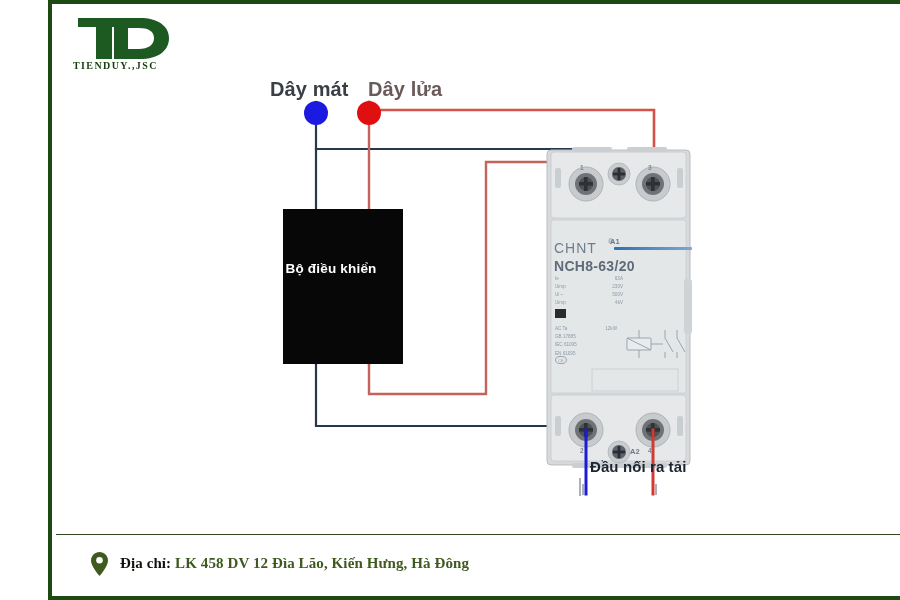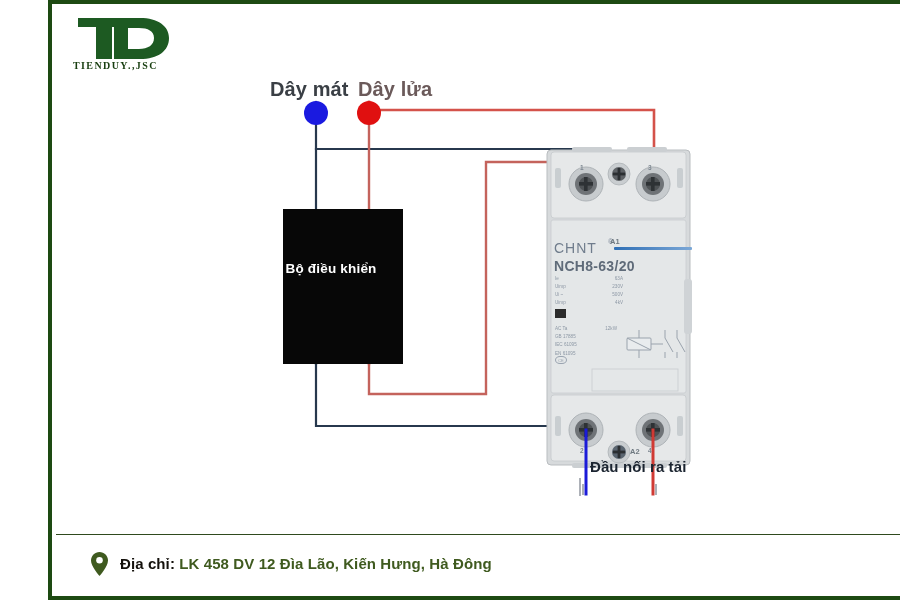--- a/index.html
+++ b/index.html
@@ -46,21 +46,21 @@
 
   
   .wlabel {
     position: absolute;
     font-size: 20px;
     font-weight: 700;
     white-space: nowrap;
     letter-spacing: .1px;
   }
   .wlabel-mat { left: 218px; top: 74px; color: #3a3f45; }
-  .wlabel-lua { left: 306px; top: 74px; color: #6b5a5a; }
+  .wlabel-lua { left: 316px; top: 74px; color: #6b5a5a; }
 
   
   .ctrl-label {
     position: absolute;
     left: 232px; top: 255px;
     width: 94px;
     text-align: center;
     color: #ffffff;
     font-size: 13.5px;
     font-weight: 600;
@@ -141,21 +141,21 @@
   .footer {
     position: absolute;
     left: 4px; right: 4px; bottom: 4px;
     height: 58px;
     border-top: 1.5px solid #2f4a1e;
     display: flex;
     align-items: center;
     background: #ffffff;
   }
   .f-item { display: flex; align-items: center; }
-  .f-addr { margin-left: 30px; }
+  .f-addr { margin-left: 30px; font-family: Liberation Serif, serif; }
   .f-hot  { margin-left: 96px; }
   .f-icon { width: 26px; display:flex; align-items:center; justify-content:center; }
   .f-txt {
     font-size: 15px;
     font-weight: 700;
     white-space: nowrap;
     letter-spacing: .1px;
   }
   .f-key { color: #14110c; }
   .f-val { color: #3f5a1f; }

